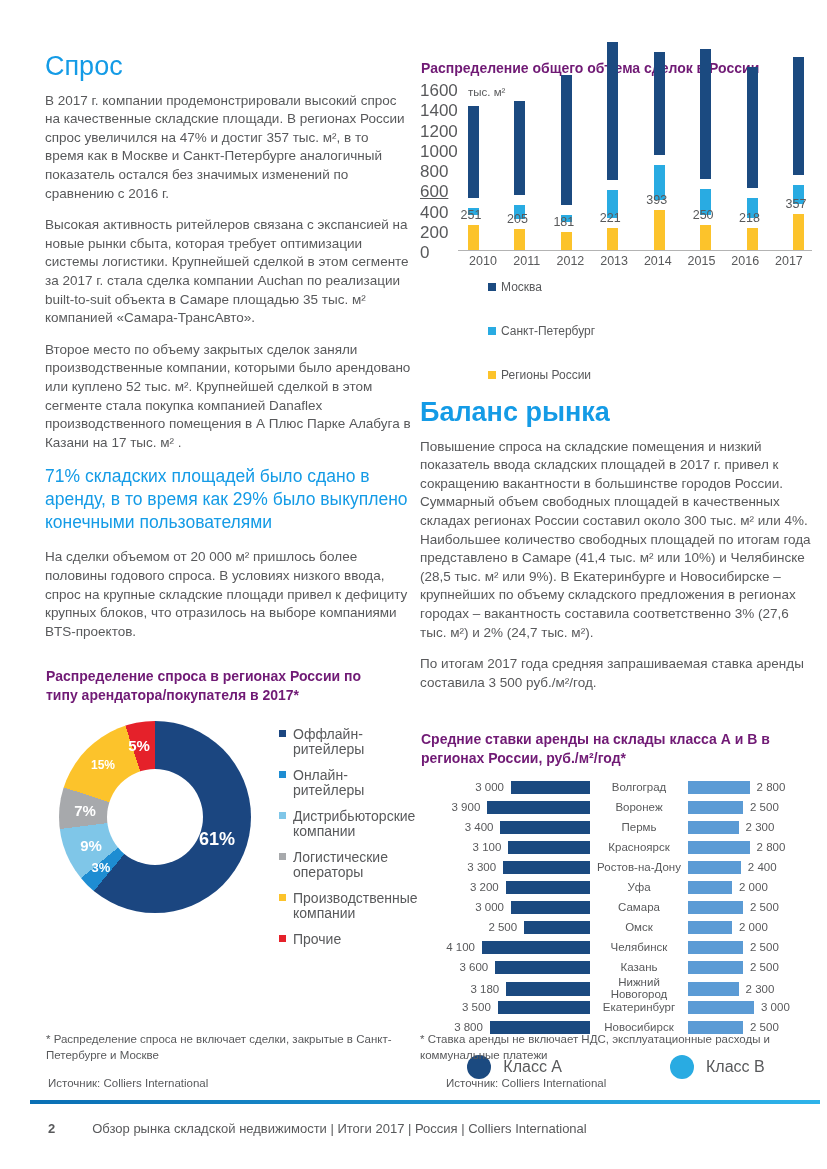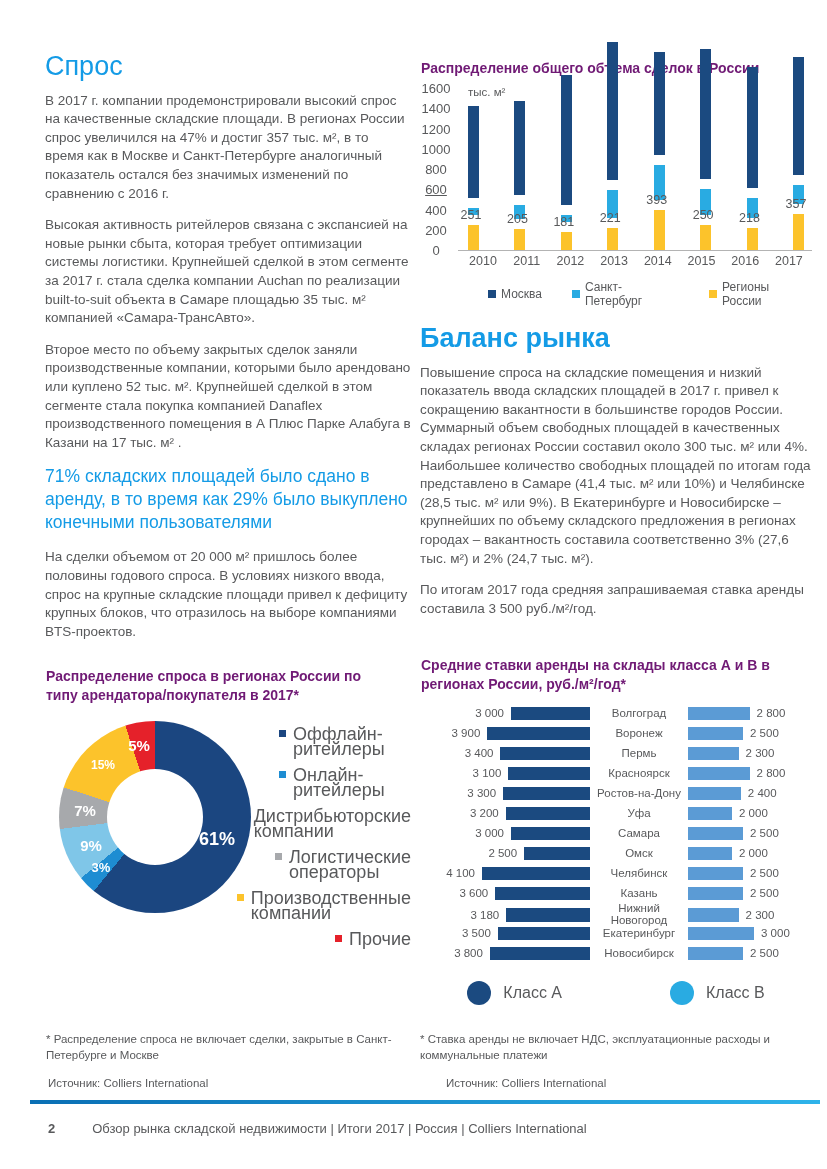--- a/index.html
+++ b/index.html
@@ -11,41 +11,41 @@
 
   h1.section{font-size:27px;font-weight:400;color:#149be6;margin:0 0 10px 0;line-height:1.1;}
   p.body{font-size:13.5px;line-height:18.6px;margin:0 0 13px 0;color:#58595b;}
   p.callout{font-size:17.5px;line-height:23px;color:#149be6;margin:2px 0 14px 0;}
 
   .chart-title{font-size:14px;font-weight:bold;color:#701a75;line-height:19px;margin:1px;}
 
   
   .chart1{position:relative;margin-top:10px;padding-left:38px;}
   .deals-yaxis{position:absolute;left:0;top:0;width:32px;height:162px;}
-  .ytick{position:absolute;right:0;width:32px;text-align:center;font-size:13px;color:#58595b;}
+  .ytick{position:absolute;right:0;width:32px;text-align:left;font-size:17px;color:#58595b;}
   .unit-label{position:absolute;left:48px;top:-2px;font-size:11.5px;color:#58595b;}
   .deals-plot{display:flex;justify-content:space-between;align-items:flex-end;height:162px;border-bottom:1px solid #b3b3b3;padding:0 8px 0 10px;}
   .bargroup{display:flex;align-items:flex-end;gap:10px;flex-direction:column;}
   .barwrap{position:relative;display:flex;align-items:flex-end;}
   .bar{width:11px;}
   .barlabel{position:absolute;bottom:calc(100% + 3px);left:50%;transform:translateX(-62%);font-size:12.5px;color:#58595b;white-space:nowrap;}
   .deals-xlabels{display:flex;justify-content:space-between;padding:3px 2px 0 4px;}
   .xlabel{width:42px;text-align:center;font-size:12.5px;color:#58595b;}
-  .legend1{display:flex;gap:30px;margin:12px 0 0 30px;}
+  .legend1{display:flex;gap:30px;margin:12px 0 0 30px;flex-direction:column;}
   .legend1-item{display:flex;align-items:center;gap:5px;font-size:12px;color:#58595b;}
   .sq{width:8px;height:8px;display:inline-block;}
 
   
   .donut-section{margin-top:26px;}
   .donut-row{display:flex;margin-top:16px;}
   .donut{position:relative;width:192px;height:192px;border-radius:50%;margin-left:14px;flex:0 0 auto;}
   .donut-hole{position:absolute;left:48px;top:48px;width:96px;height:96px;border-radius:50%;background:#fff;}
   .pct{position:absolute;transform:translate(-50%,-50%);color:#fff;font-weight:bold;}
   .donut-legend{margin-left:28px;padding-top:6px;}
-  .donut-legend-item{display:flex;align-items:flex-start;gap:7px;font-size:18px;color:#58595b;margin-bottom:11px;line-height:15px;width:132px;justify-content:flex-end;}
+  .donut-legend-item{display:flex;align-items:flex-start;gap:7px;font-size:14px;color:#58595b;margin-bottom:11px;line-height:15px;width:132px;}
   .donut-legend-item .sq{width:7px;height:7px;margin-top:3px;flex:0 0 auto;}
 
   
   .rates-chart{margin-top:9px;}
   .trow{display:grid;grid-template-columns:170px 98px 124px;align-items:center;height:20px;}
   .a-cell{display:flex;justify-content:flex-end;align-items:center;gap:7px;}
   .a-val,.b-val{font-size:11.5px;color:#58595b;white-space:nowrap;}
   .a-bar{height:13.5px;}
   .b-cell{display:flex;justify-content:flex-start;align-items:center;gap:7px;}
   .b-bar{height:13.5px;}

